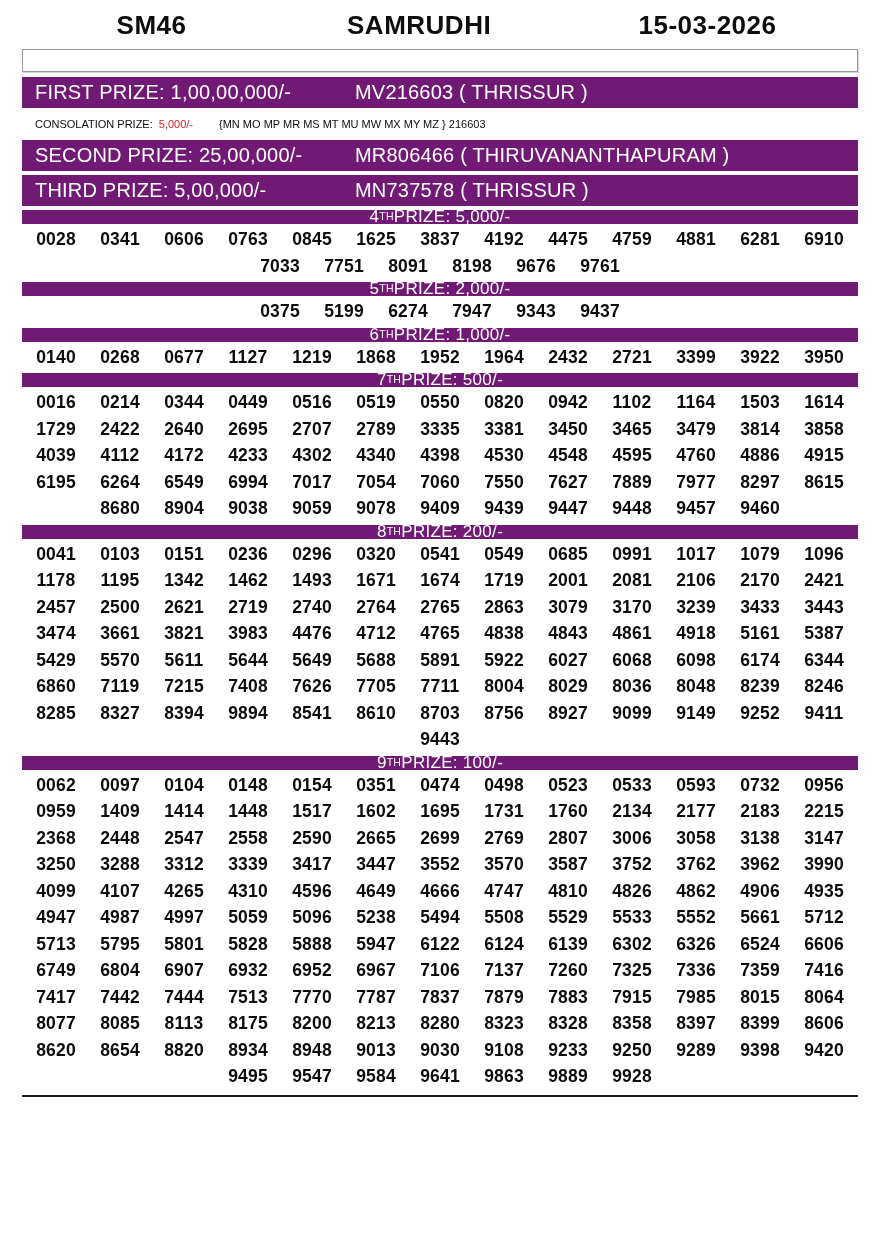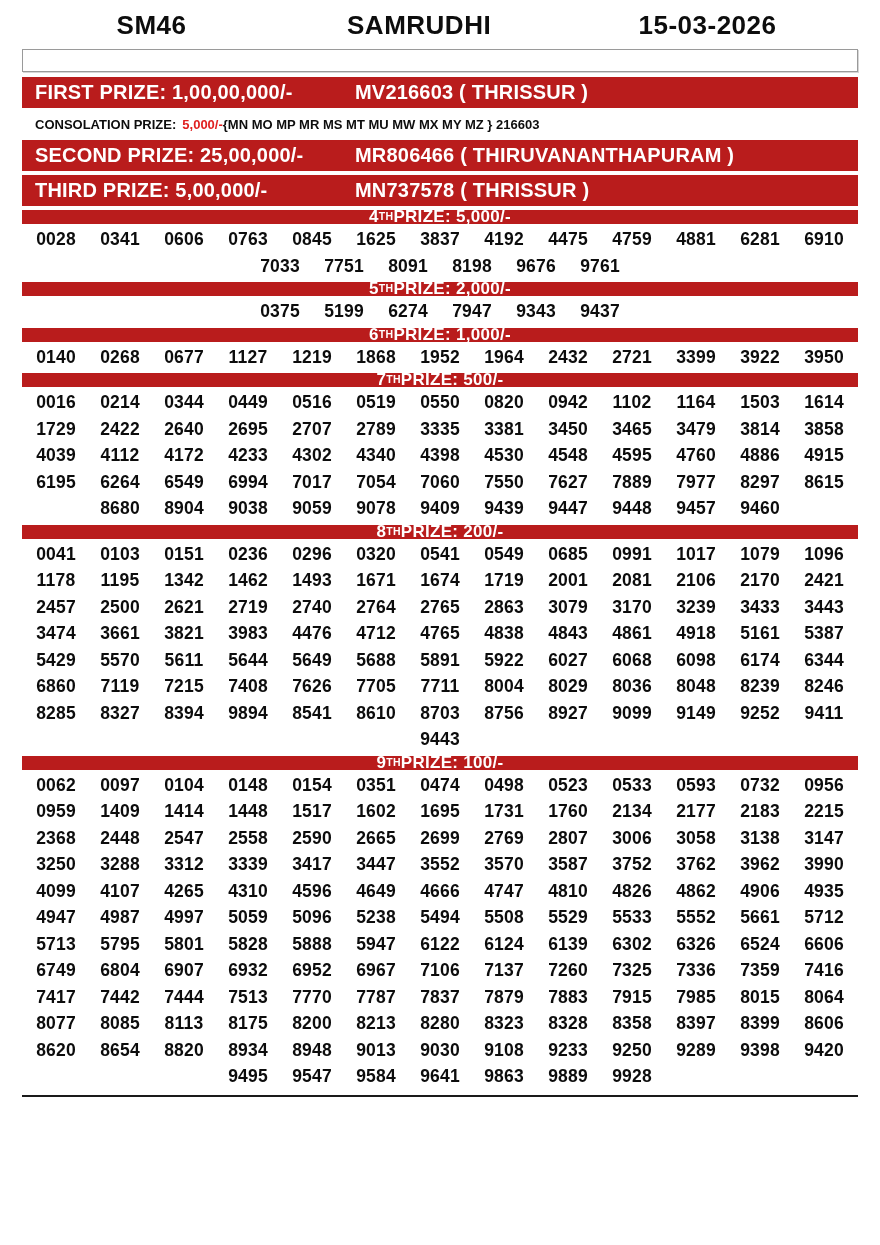--- a/index.html
+++ b/index.html
@@ -27,48 +27,48 @@
 
   .notice-box {
     height:21px;
     border:1px solid #9a9a9a;
     box-shadow:1px 1px 0 #d6d6d6;
     background:#fff;
     margin-bottom:5px;
   }
 
   .bar {
-    background:#b91c1c;
+    background:#701a75;
     color:#fff;
-    font-weight:bold;
+    font-weight:normal;
   }
   .prize-bar {
     display:flex;
     align-items:center;
     height:31px;
     font-size:20px;
     padding-left:13px;
     margin-bottom:4px;
     letter-spacing:0.2px;
   }
   .prize-bar .plabel { flex:0 0 320px; }
   .prize-bar .winner { flex:1; }
 
   .consolation {
     display:flex;
     align-items:center;
     height:24px;
-    font-size:13px;
-    font-weight:bold;
+    font-size:11px;
+    font-weight:normal;
     padding-left:13px;
     margin-bottom:4px;
     color:#0d0d0d;
   }
   .consolation .amount { margin-left:6px; }
-  .consolation .series { }
+  .consolation .series { margin-left:26px; }
 
   .section { margin:0; }
   .section-title {
     height:14px;
     display:flex;
     justify-content:center;
     align-items:center;
     font-size:17px;
     margin:3px 0 2px 0;
     letter-spacing:0.3px;

